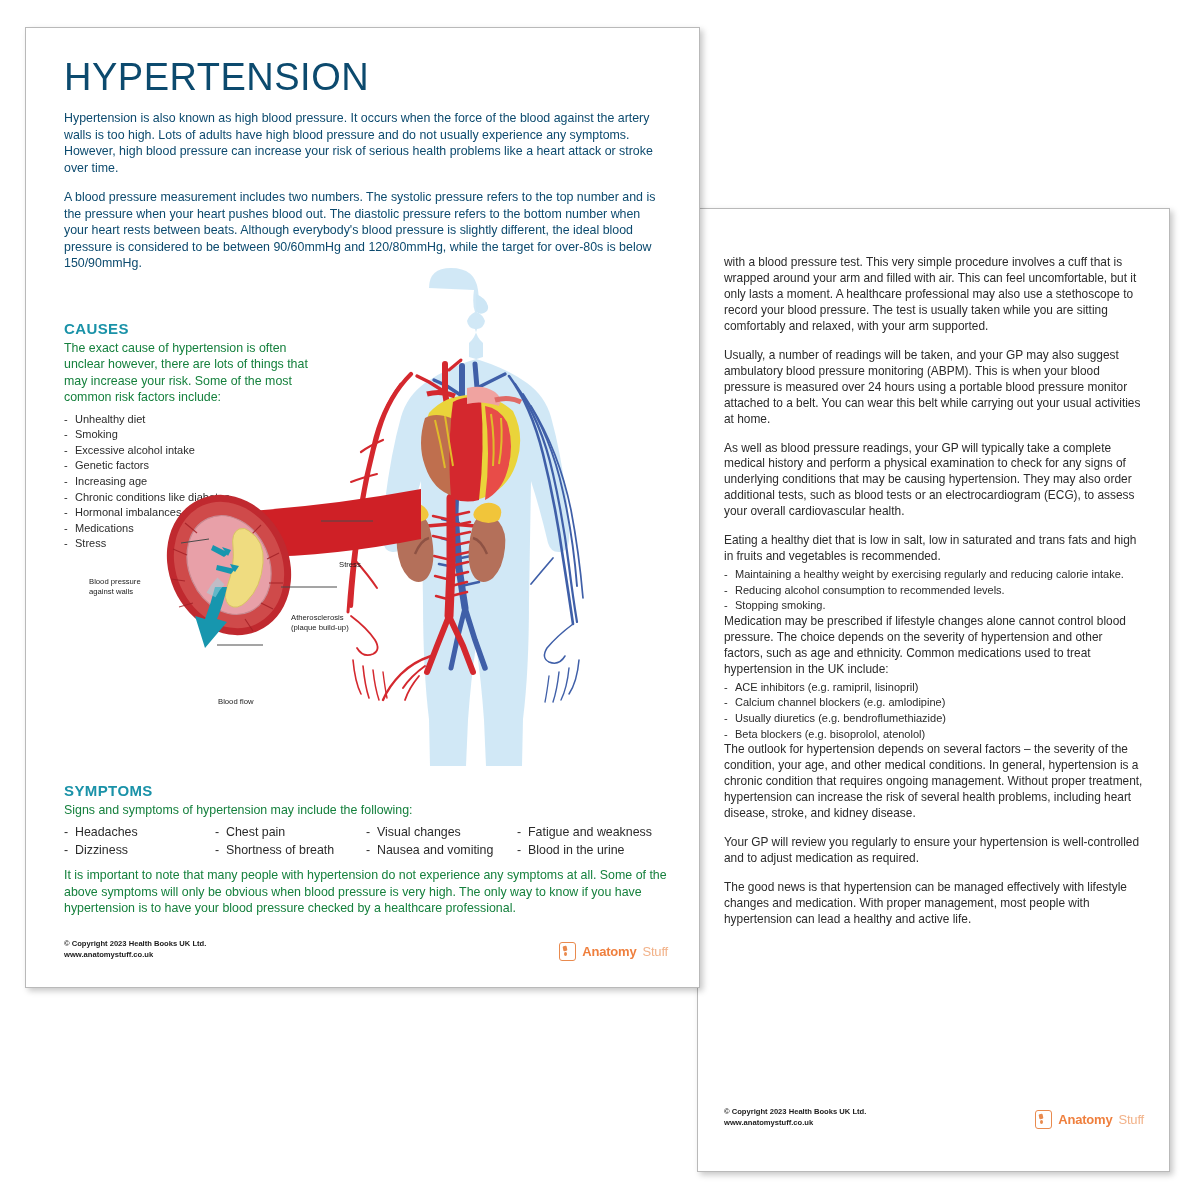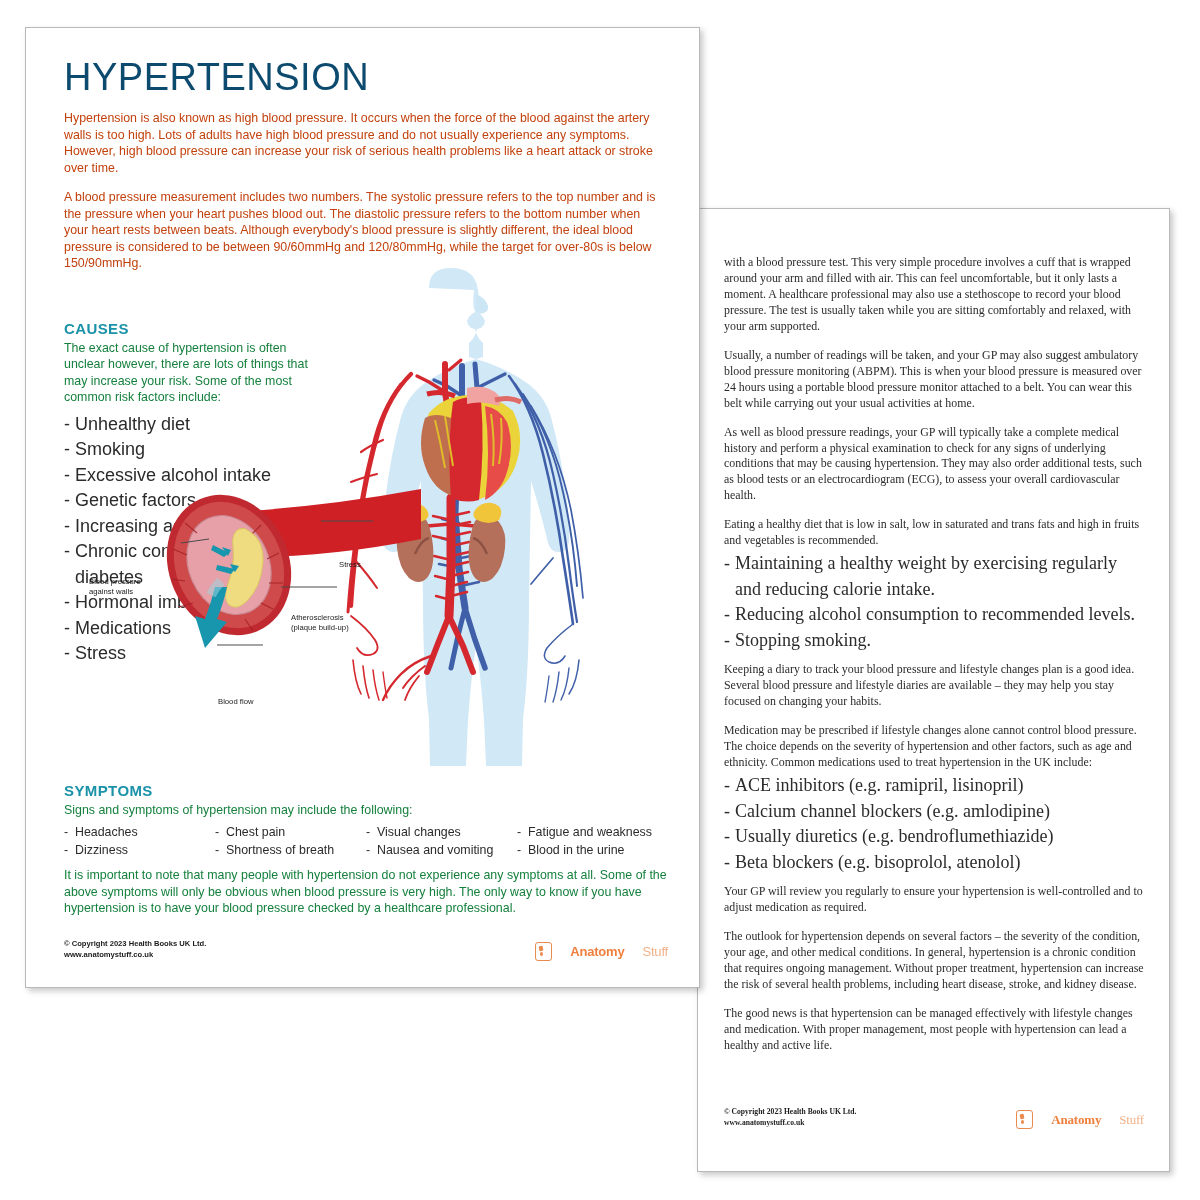--- a/index.html
+++ b/index.html
@@ -14,55 +14,55 @@
 
   
   .sheet{
     position:absolute;
     background:#ffffff;
     border:1px solid #b9b9b9;
     box-shadow:3px 3px 6px rgba(0,0,0,0.22);
     overflow:hidden;
     box-sizing:border-box;
   }
-  #page2{ left:697px; top:208px; width:473px; height:964px; z-index:1;font-family:Liberation Serif, serif; }
+  #page2{ left:697px; top:208px; width:473px; height:964px; z-index:1; }
   #page1{ left:25px;  top:27px;  width:675px; height:961px; z-index:2; }
 
   
   .p1-pad{position:absolute;left:38px;top:30px;width:600px;}
   h1.title{
     margin:0 0 14px 0;
     font-size:38px;
     font-weight:normal;
     letter-spacing:0.5px;
     color:#0c4a6e;
     line-height:1;
   }
   .body-p{
     margin:0 0 13px 0;
     font-size:12.4px;
     line-height:1.33;
-    color:#c2410c;
+    color:#0c4a6e;
   }
   h2.sec{
     margin:10px 0 3px 0;
     font-size:15px;
     font-weight:bold;
     letter-spacing:0.4px;
     color:#1a92a8;
   }
   .lead{
     margin:0 0 6px 0;
     font-size:12.4px;
     line-height:1.32;
     color:#15803d;
   }
   ul.bul{margin:0;padding:0;list-style:none;}
   ul.bul li{
-    font-size:18px;
+    font-size:11px;
     line-height:1.42;
     color:#2b2b2b;
     padding-left:11px;
     position:relative;
   }
   ul.bul li:before{
     content:"-";
     position:absolute;left:0;top:0;color:#2b2b2b;
   }
 
@@ -78,21 +78,21 @@
   .sym-col ul.bul li{line-height:1.45;font-size:12.4px;}
 
   
   .foot{
     position:absolute;
     left:38px; bottom:26px;
     width:604px;
     display:flex;align-items:flex-end;justify-content:space-between;
   }
   .copy{font-size:7.6px;line-height:1.42;color:#1b1b1b;font-weight:bold;}
-  .logo{display:flex;align-items:center;gap:18px;}
+  .logo{display:flex;align-items:center;gap:6px;}
   .logo-mark{
     width:15px;height:17px;border:1.6px solid #e98a4e;border-radius:3px;
     position:relative;flex:0 0 auto;background:#fff;
   }
   .logo-mark:before{
     content:"";position:absolute;left:3px;top:2.5px;
     width:4px;height:5px;background:#e98a4e;border-radius:1px;
     transform:rotate(-12deg);
   }
   .logo-mark:after{
@@ -148,30 +148,29 @@
     <div class="p2-pad">
       <p class="p2-p">with a blood pressure test. This very simple procedure involves a cuff that is wrapped around your arm and filled with air. This can feel uncomfortable, but it only lasts a moment. A healthcare professional may also use a stethoscope to record your blood pressure. The test is usually taken while you are sitting comfortably and relaxed, with your arm supported.</p>
       <p class="p2-p">Usually, a number of readings will be taken, and your GP may also suggest ambulatory blood pressure monitoring (ABPM). This is when your blood pressure is measured over 24 hours using a portable blood pressure monitor attached to a belt. You can wear this belt while carrying out your usual activities at home.</p>
       <p class="p2-p">As well as blood pressure readings, your GP will typically take a complete medical history and perform a physical examination to check for any signs of underlying conditions that may be causing hypertension. They may also order additional tests, such as blood tests or an electrocardiogram (ECG), to assess your overall cardiovascular health.</p>
       <p class="p2-p p2-tight">Eating a healthy diet that is low in salt, low in saturated and trans fats and high in fruits and vegetables is recommended.</p>
       <ul class="bul">
         <li>Maintaining a healthy weight by exercising regularly and reducing calorie intake.</li>
         <li>Reducing alcohol consumption to recommended levels.</li>
         <li>Stopping smoking.</li>
       </ul>
-      <p class="p2-p" style="margin-top:9px">Keeping a diary to track your blood pressure and lifestyle changes plan is a good idea. Several blood pressure and lifestyle diaries are available – they may help you stay focused on changing your habits.</p>
       <p class="p2-p p2-tight">Medication may be prescribed if lifestyle changes alone cannot control blood pressure. The choice depends on the severity of hypertension and other factors, such as age and ethnicity. Common medications used to treat hypertension in the UK include:</p>
       <ul class="bul">
         <li>ACE inhibitors (e.g. ramipril, lisinopril)</li>
         <li>Calcium channel blockers (e.g. amlodipine)</li>
         <li>Usually diuretics (e.g. bendroflumethiazide)</li>
         <li>Beta blockers (e.g. bisoprolol, atenolol)</li>
       </ul>
+      <p class="p2-p">The outlook for hypertension depends on several factors – the severity of the condition, your age, and other medical conditions. In general, hypertension is a chronic condition that requires ongoing management. Without proper treatment, hypertension can increase the risk of several health problems, including heart disease, stroke, and kidney disease.</p>
       <p class="p2-p" style="margin-top:9px">Your GP will review you regularly to ensure your hypertension is well-controlled and to adjust medication as required.</p>
-      <p class="p2-p">The outlook for hypertension depends on several factors – the severity of the condition, your age, and other medical conditions. In general, hypertension is a chronic condition that requires ongoing management. Without proper treatment, hypertension can increase the risk of several health problems, including heart disease, stroke, and kidney disease.</p>
       <p class="p2-p">The good news is that hypertension can be managed effectively with lifestyle changes and medication.  With proper management, most people with hypertension can lead a healthy and active life.</p>
     </div>
 
     <div class="p2-foot">
       <div>
         <div class="copy">© Copyright 2023 Health Books UK Ltd.</div>
         <div class="copy">www.anatomystuff.co.uk</div>
       </div>
       <div class="logo">
         <span class="logo-mark"></span>

